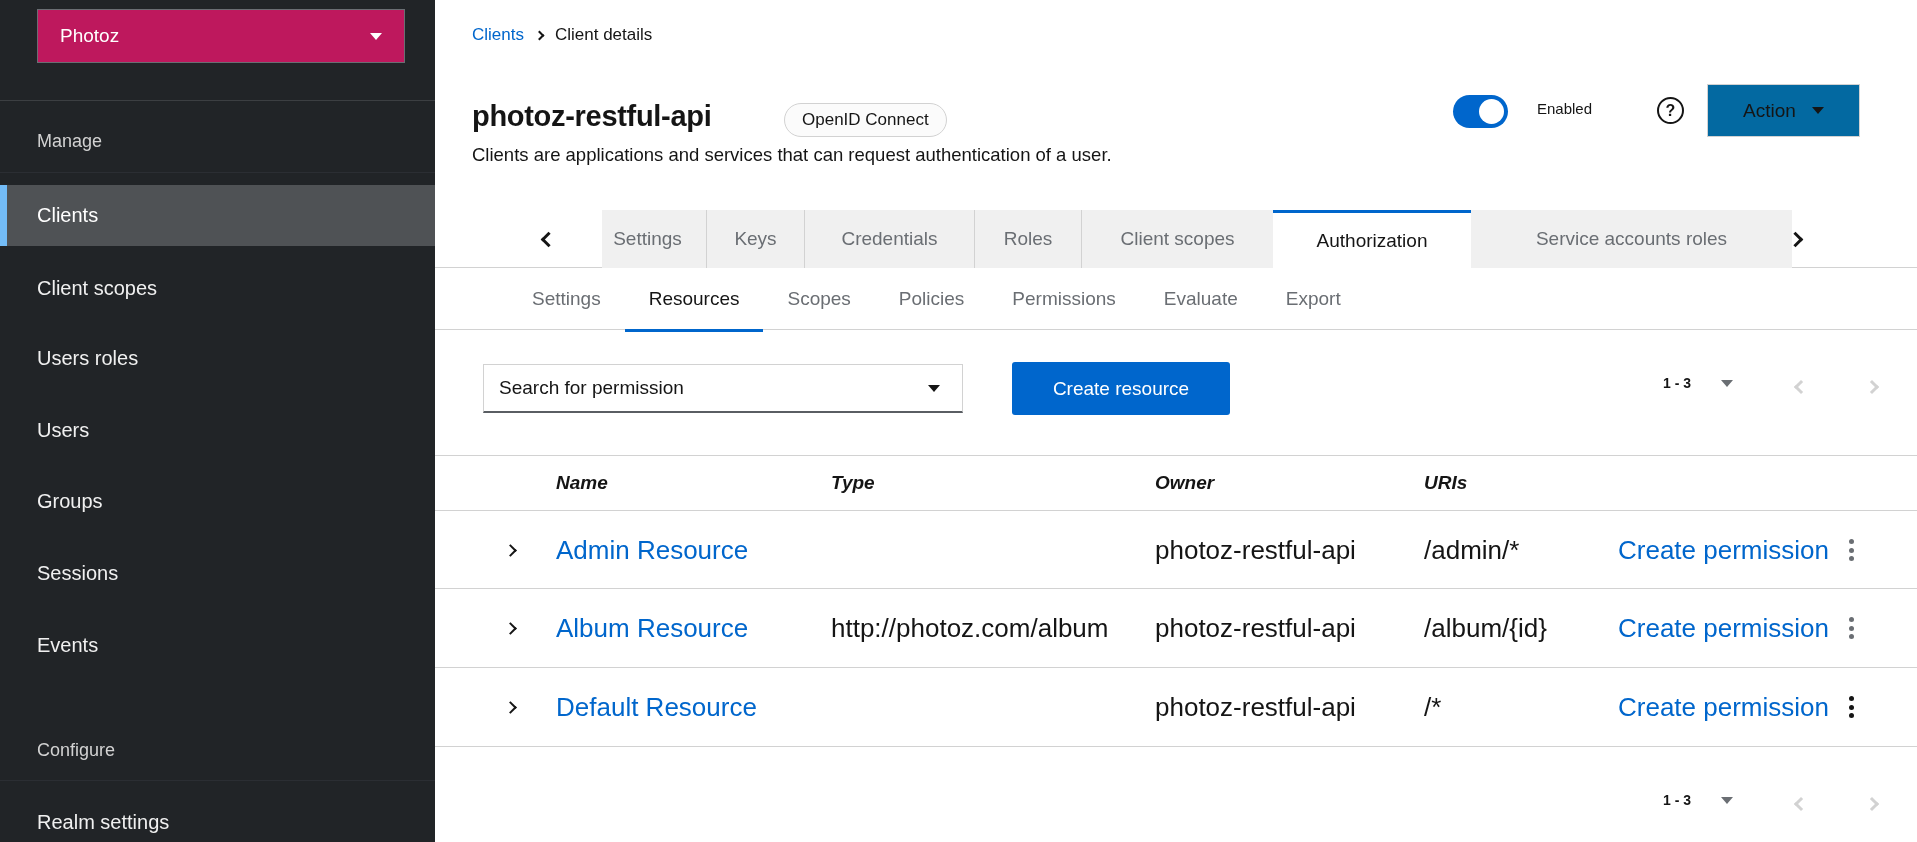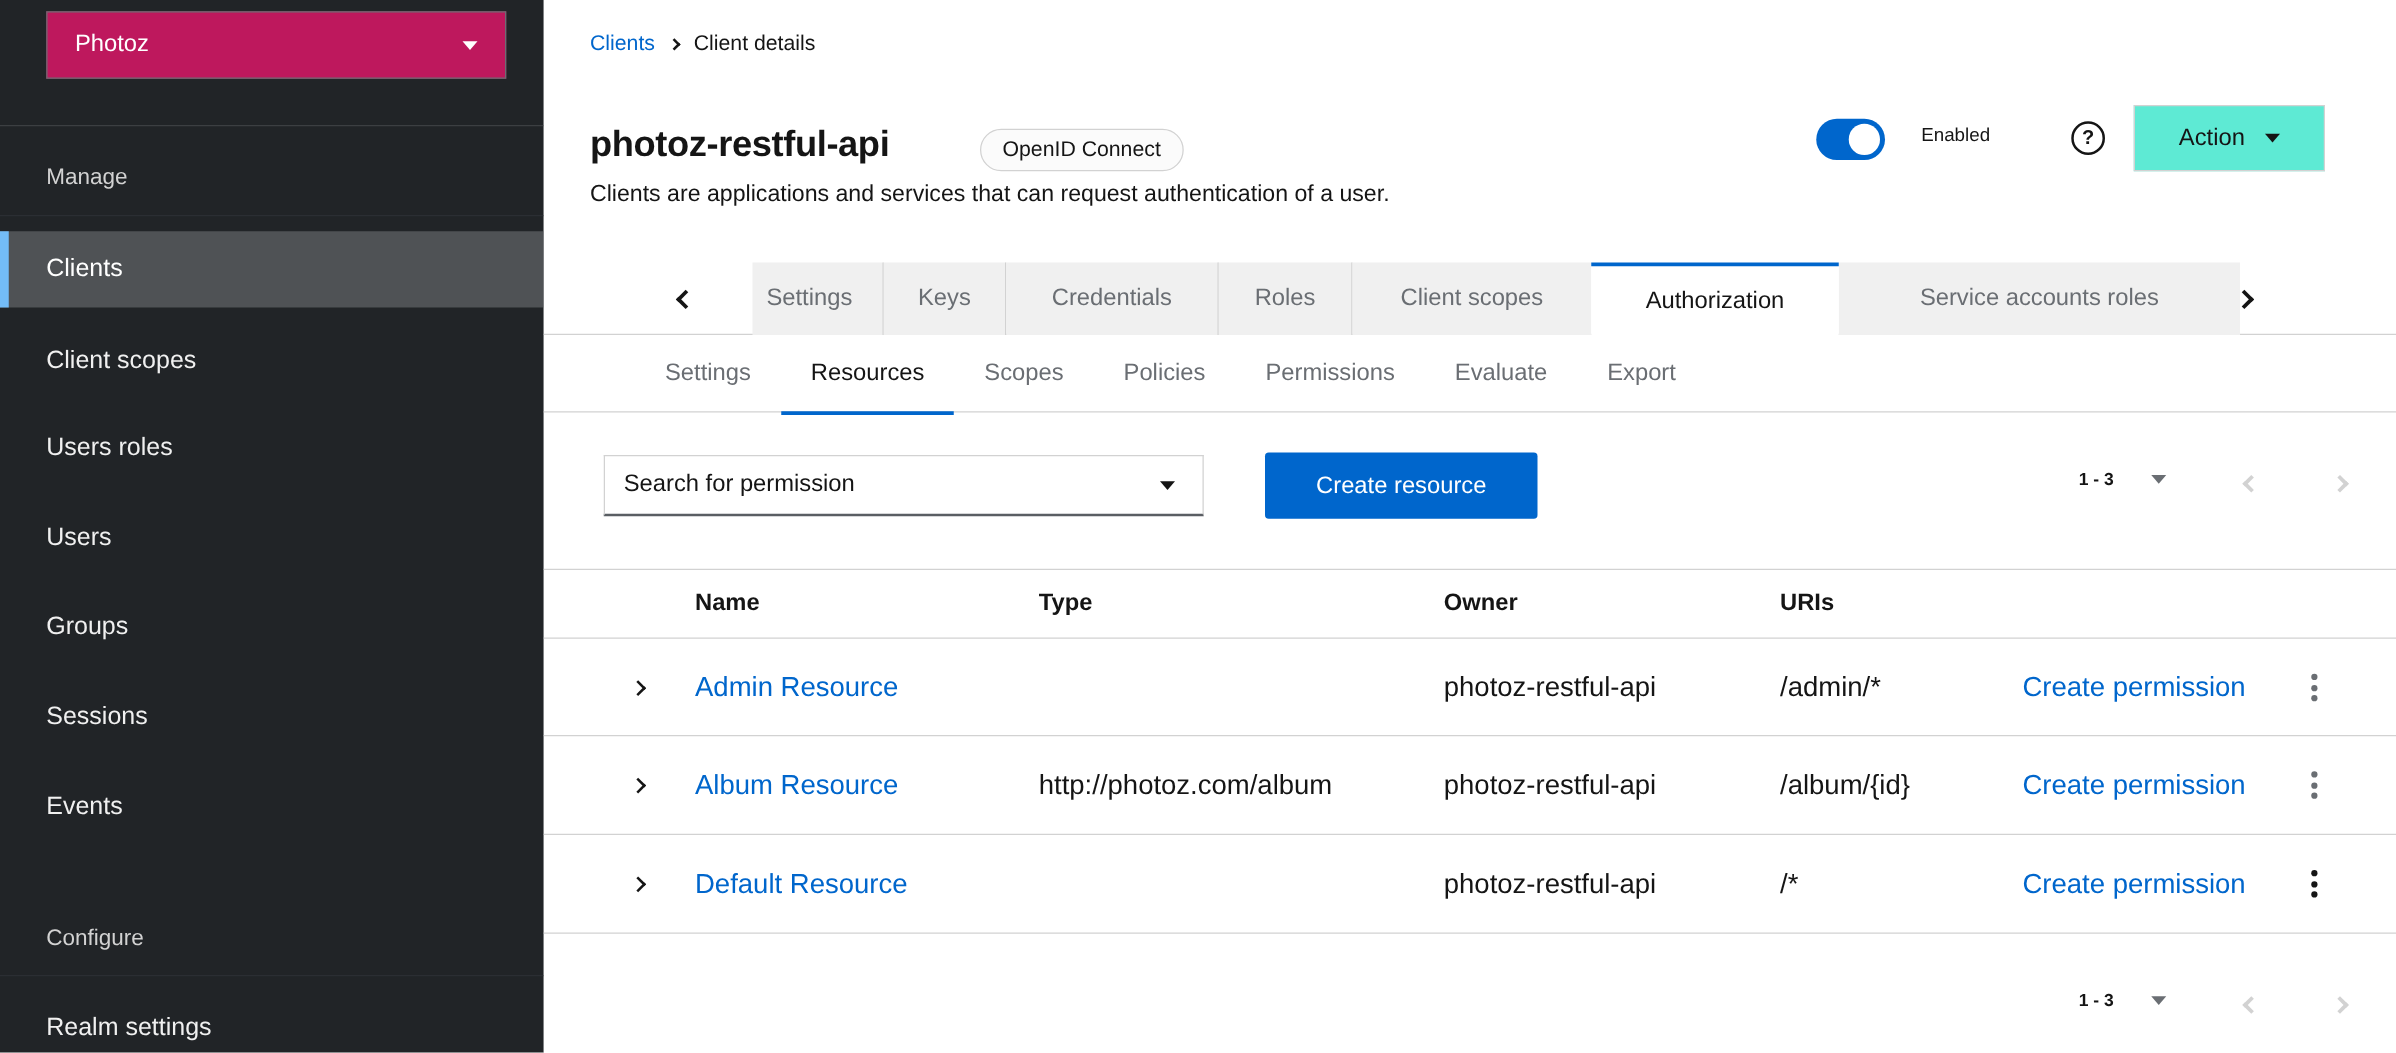--- a/index.html
+++ b/index.html
@@ -41,21 +41,21 @@
   
   #enabled-toggle { left:1018px; top:95px; width:55px; height:33px; border-radius:17px;
     background:#0066cc; cursor:pointer; }
   #enabled-toggle .knob { position:absolute; right:4px; top:4px; width:25px; height:25px;
     border-radius:50%; background:#fff; }
   #enabled-label { left:1102px; top:100px; font-size:15px; }
   #help-icon { left:1222px; top:97px; width:27px; height:27px; border:2.5px solid #151515;
     border-radius:50%; font-size:16px; font-weight:700; display:flex; align-items:center;
     justify-content:center; cursor:pointer; }
   #action-btn { left:1272px; top:84px; width:153px; height:53px; border:1px solid #d2d2d2;
-    background:#5eead4; font-size:19px; color:#151515; display:flex; align-items:center;
+    background:#0369a1; font-size:19px; color:#151515; display:flex; align-items:center;
     justify-content:center; gap:16px; cursor:pointer; }
   .caret { display:inline-block; width:0; height:0; border-left:6px solid transparent;
     border-right:6px solid transparent; border-top:7px solid currentColor; }
   .caret-white { color:#fff; }
 
   
   #tabs-strip { left:0; top:210px; width:1482px; height:58px; border-bottom:1px solid #d2d2d2; }
   #tab-scroll-left { position:absolute; left:100px; top:0; width:26px; height:58px;
     display:flex; align-items:center; justify-content:center; cursor:pointer; color:#151515; }
   #tab-scroll-right { position:absolute; left:1347px; top:0; width:26px; height:58px;
@@ -89,26 +89,26 @@
     border:none; border-radius:3px; font-size:19px; font-family:inherit; cursor:pointer; }
   .pag-range { font-size:14px; font-weight:600; color:#151515; display:flex; align-items:center; gap:30px; cursor:pointer; }
   .pag-range .caret { color:#6a6e73; }
   .pag-nav { width:26px; height:26px; display:flex; align-items:center; justify-content:center; color:#d2d2d2; cursor:pointer; }
   .pag-chev { width:10px; height:10px; border-top:3px solid currentColor; border-right:3px solid currentColor; }
   #pag-top-range { left:1228px; top:375px; } #pag-top-prev { left:1353px; top:374px; } #pag-top-next { left:1424px; top:374px; }
   #pag-bot-range { left:1228px; top:792px; } #pag-bot-prev { left:1353px; top:791px; } #pag-bot-next { left:1424px; top:791px; }
 
   
   #table-topline { left:0; top:455px; width:1482px; height:1px; background:#d2d2d2; }
-  #table-header { left:0; top:455px; width:1482px; height:56px; border-bottom:1px solid #d2d2d2; }
+  #table-header { left:0; top:455px; width:1482px; height:56px; border-bottom:1px solid #d2d2d2;font-style:italic; }
   .th { position:absolute; top:0; height:56px; line-height:56px; font-size:19px; font-weight:700; }
   .col-name{left:121px;} .col-type{left:396px;} .col-owner{left:720px;} .col-uris{left:989px;}
   .t-row { position:absolute; left:0; width:1482px; border-bottom:1px solid #d2d2d2; }
   #row-0{top:512px; height:77px;} #row-1{top:589px; height:79px;} #row-2{top:668px; height:79px;}
-  .cell { position:absolute; top:0; height:100%; display:flex; align-items:center; font-size:22px; color:#151515; }
+  .cell { position:absolute; top:0; height:100%; display:flex; align-items:center; font-size:26px; color:#151515; }
   .cell.link { color:#0066cc; cursor:pointer; }
   .expand-toggle { position:absolute; left:62px; top:0; height:100%; width:26px; display:flex;
     align-items:center; justify-content:center; cursor:pointer; color:#151515; }
   .row-chev { width:9px; height:9px; border-top:2.5px solid currentColor; border-right:2.5px solid currentColor; transform:rotate(45deg); }
   .cell-action { left:1183px; } 
   .kebab { position:absolute; left:1405px; top:0; height:100%; width:22px; display:flex;
     flex-direction:column; align-items:center; justify-content:center; gap:3.5px; cursor:pointer; }
   .kebab i { width:5px; height:5px; border-radius:50%; background:#6a6e73; }
   .kebab.dark i { background:#151515; }
 </style>

